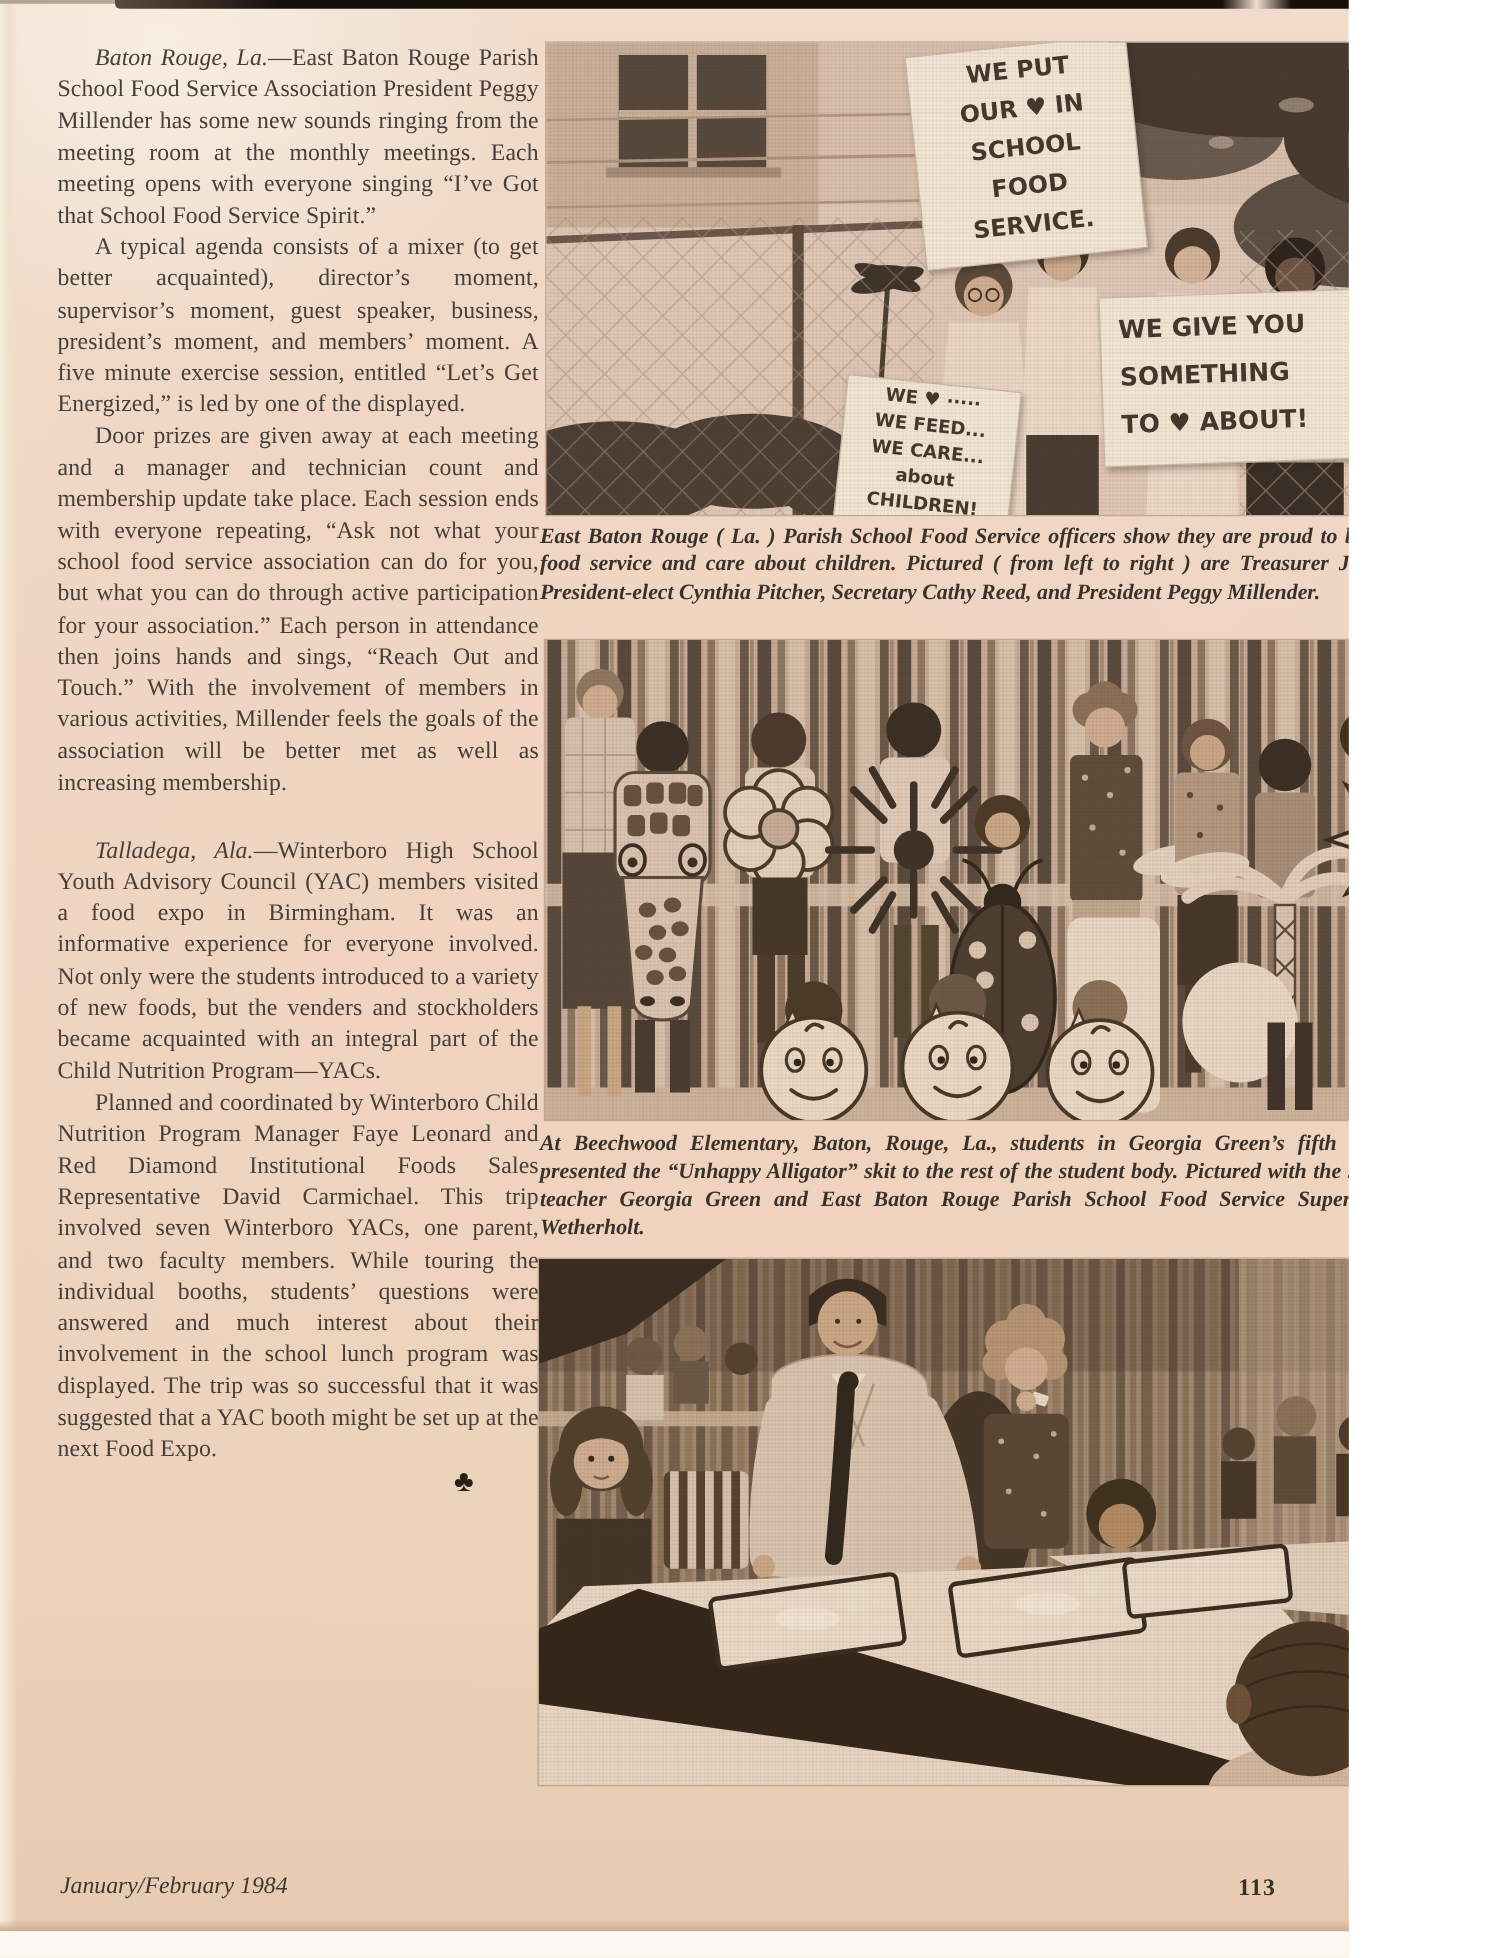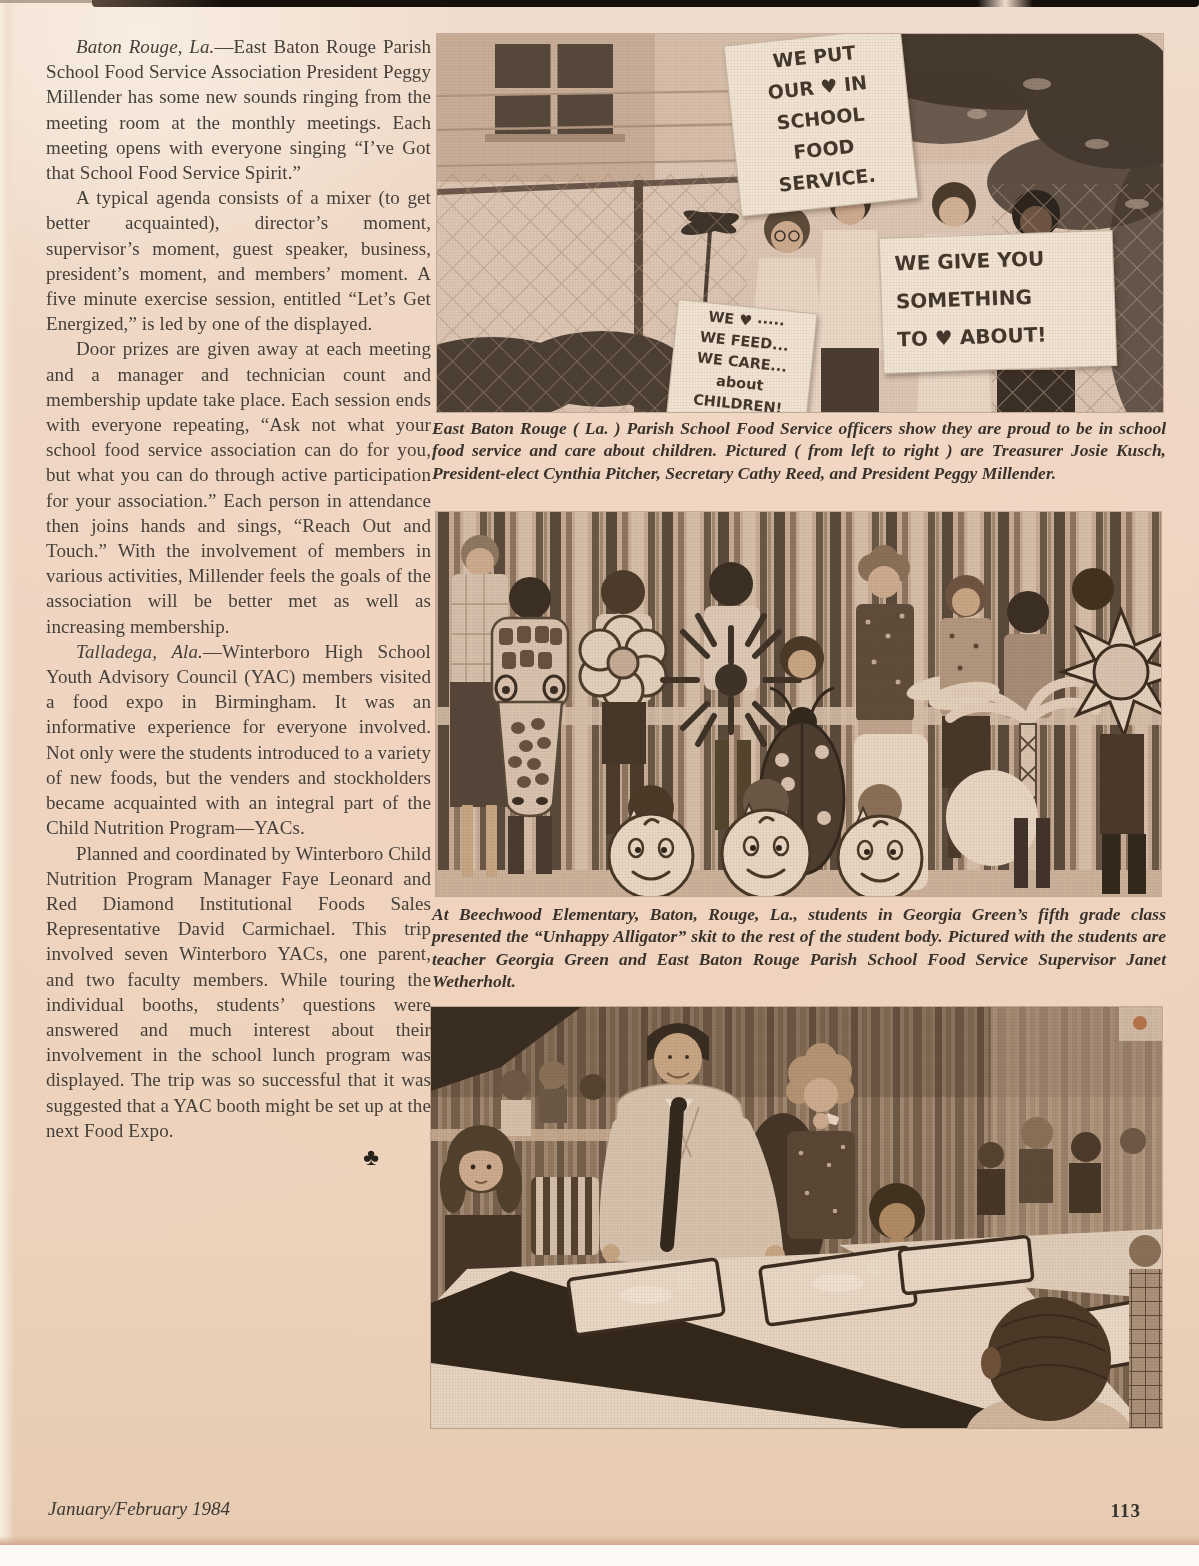--- a/index.html
+++ b/index.html
@@ -1,37 +1,37 @@
 <!DOCTYPE html>
 <html><head>
 <meta charset="utf-8">
 <style>
   html,body{margin:0;padding:0;background:#ffffff;}
   .page{
-    position:relative;width:1199px;height:1566px;overflow:hidden;
+    position:relative;width:1079px;height:1566px;overflow:hidden;
     font-family:"Liberation Serif",serif;
     background:
       radial-gradient(42% 26% at 12% 2%, rgba(250,241,229,.85), rgba(250,241,229,0) 65%),
       radial-gradient(90% 60% at 52% 45%, rgba(244,210,188,.45), rgba(244,210,188,0) 75%),
       linear-gradient(180deg,#f0dccc 0%,#efd7c5 28%,#eed4c0 55%,#ecd2bb 80%,#e7cbb2 97%,#e3c6ac 100%);
   }
   .left-edge{position:absolute;left:0;top:0;width:14px;height:1566px;
     background:linear-gradient(90deg,#f6eedd 0%,#efdfcc 55%,rgba(238,213,196,0) 100%);}
   .torn-top{position:absolute;left:92px;top:0;width:1107px;height:7px;border-radius:0 0 4px 4px;
     background:linear-gradient(90deg,#5a4a3c 0%,#16100c 12%,#16100c 80%,rgba(22,16,12,0) 82.5%,#16100c 85%,#16100c 100%);}
   .torn-top-left{position:absolute;left:0;top:0;width:92px;height:3px;background:#9a8775;opacity:.7;}
   .bottom-shadow{position:absolute;left:0;top:1536px;width:1199px;height:9px;
     background:linear-gradient(180deg,rgba(201,160,134,0),#d2a98e);}
   .bottom-strip{position:absolute;left:0;top:1545px;width:1199px;height:21px;background:#fcf9f4;}
 
   
   .col{position:absolute;left:46px;top:34px;width:385px;color:#46403a;
     font-size:19px;line-height:25.2px;text-align:justify;letter-spacing:.1px;}
   .col p{margin:0;text-indent:30px;}
-  .col p.sect{margin-top:0;}
+  .col p.sect{margin-top:29px;}
   .lead{font-style:italic;}
   .end-mark{text-align:right;padding-right:52px;font-size:24px;line-height:22px;color:#27211b;margin-top:3px;}
 
   
   .photo{position:absolute;overflow:hidden;background:#dcc5b3;box-shadow:0 0 0 1px rgba(80,55,40,.28);}
   .photo::after{content:"";position:absolute;inset:0;pointer-events:none;
     background:
       repeating-linear-gradient(0deg, rgba(62,42,30,.05) 0 1px, rgba(0,0,0,0) 1px 3px),
       repeating-linear-gradient(90deg, rgba(62,42,30,.04) 0 1px, rgba(0,0,0,0) 1px 3px);}
   .photo svg{display:block;}

